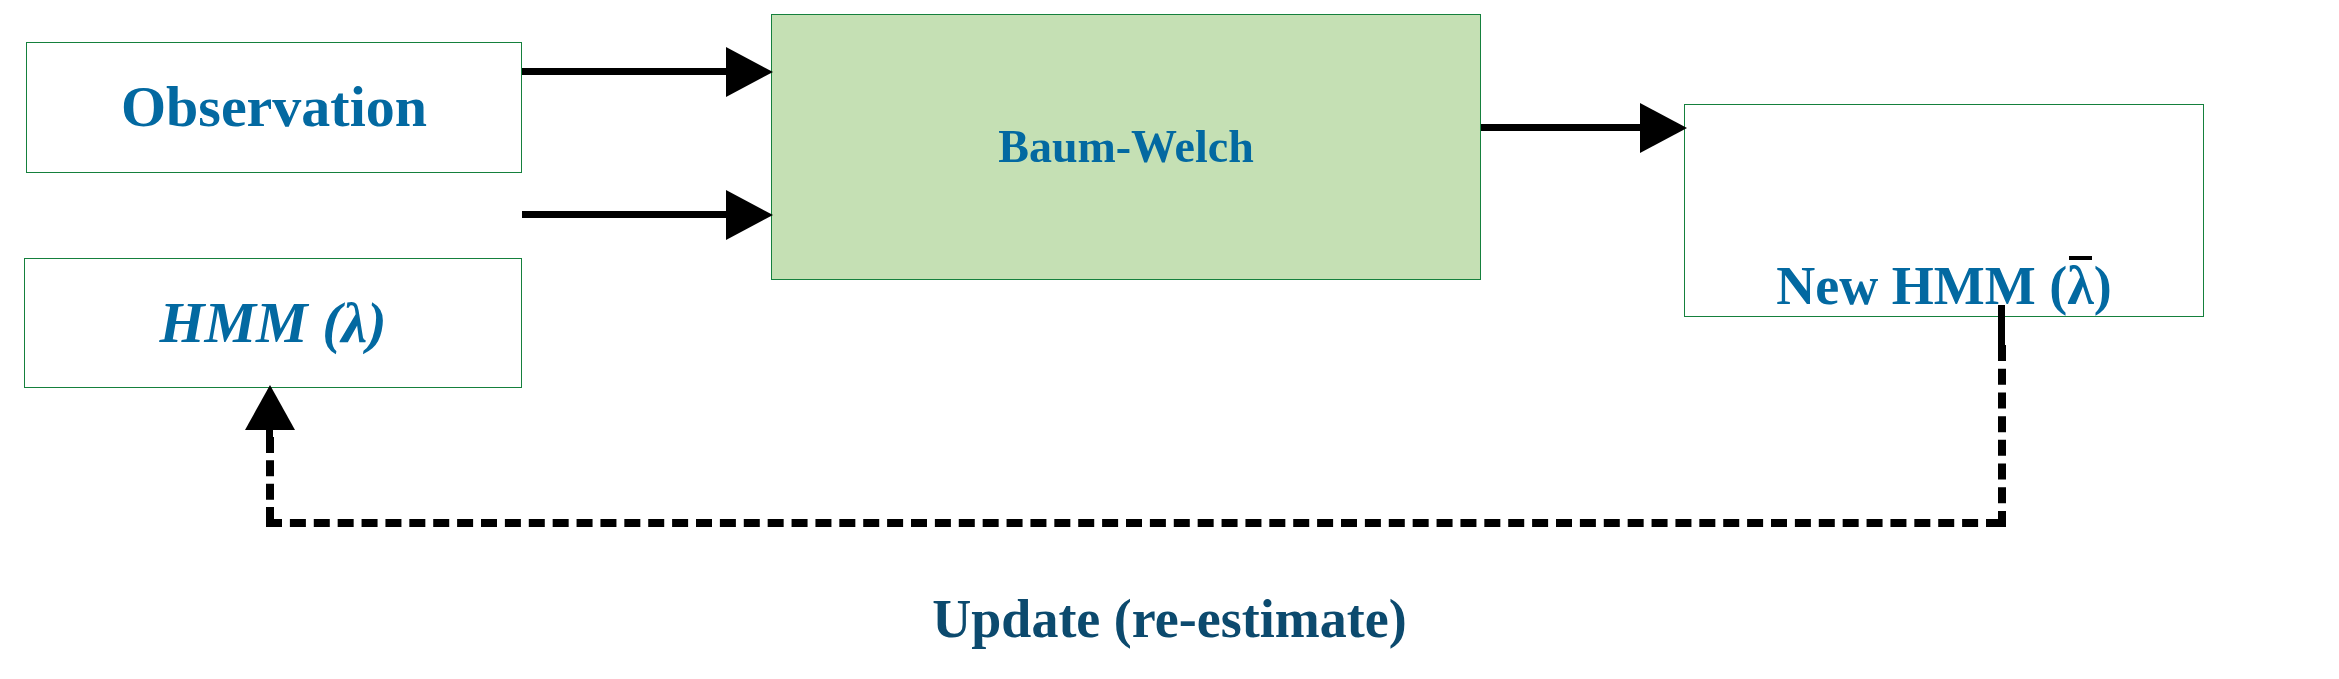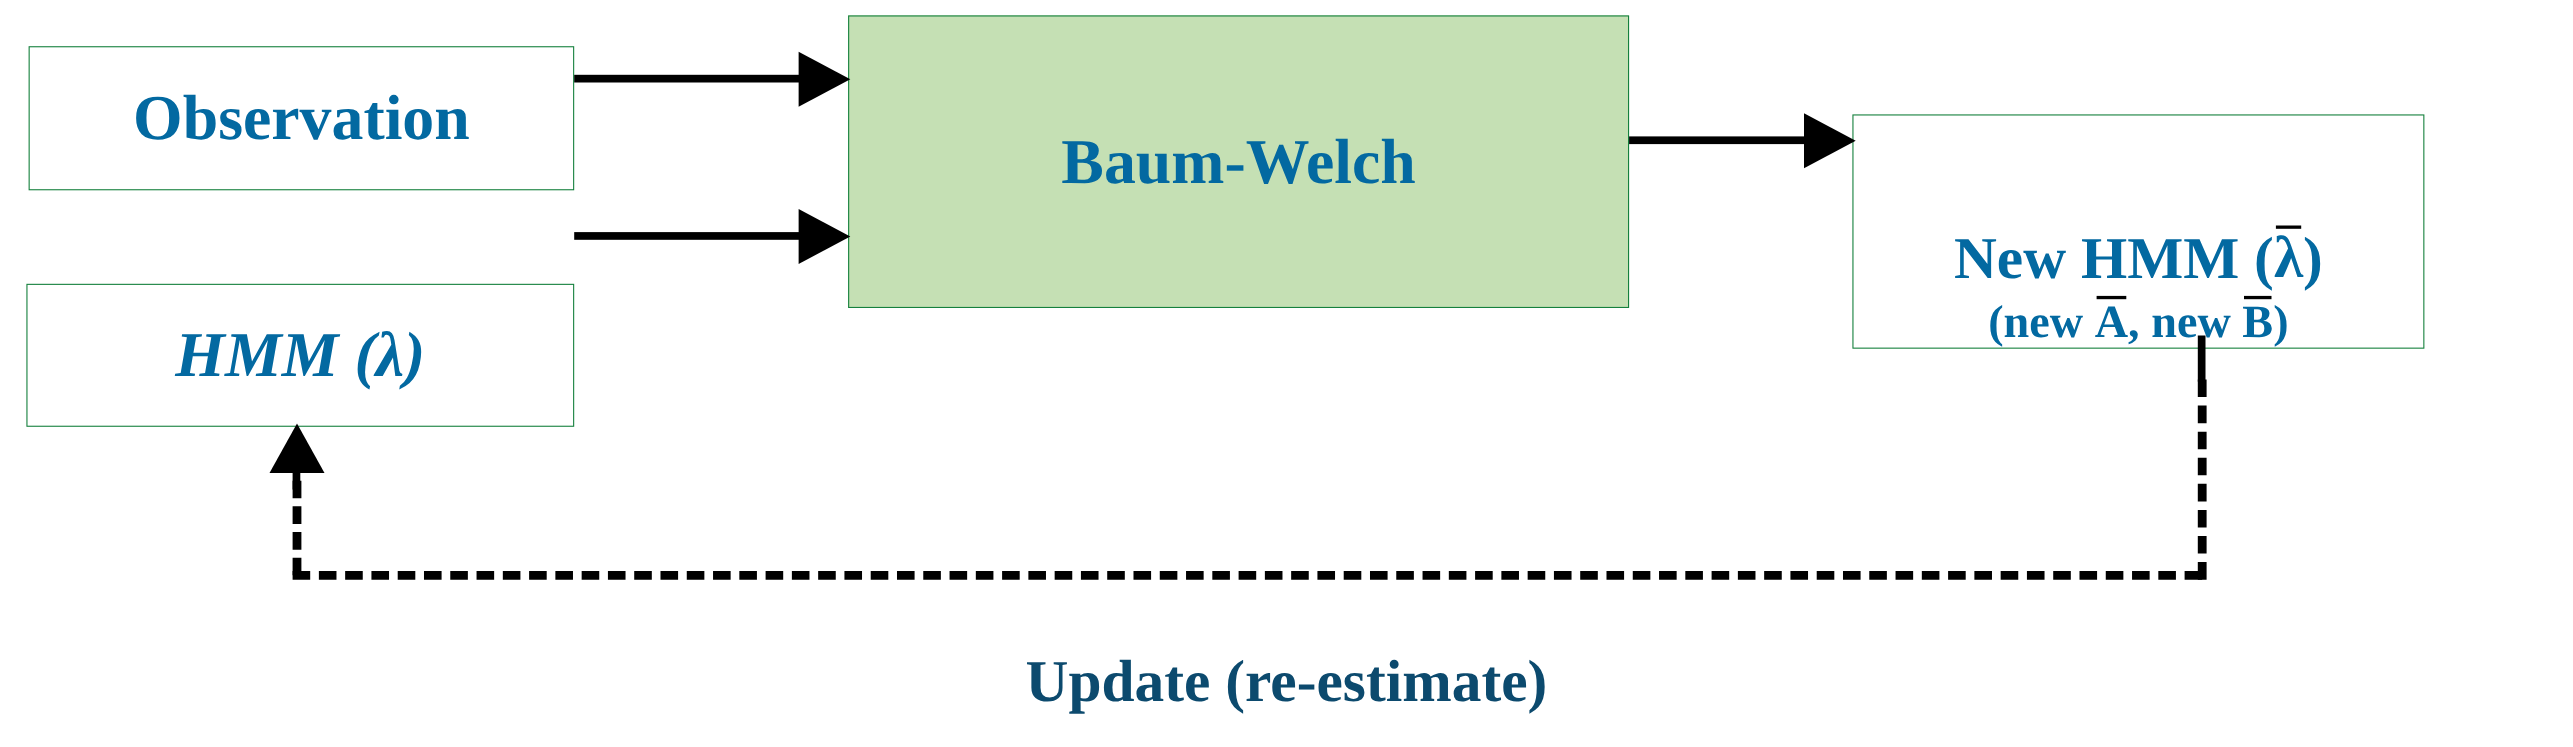--- a/index.html
+++ b/index.html
@@ -32,21 +32,21 @@
   #node-observation {
     left: 26px;  top: 42px;  width: 496px;  height: 131px;
     font-size: 58px;
   }
   #node-hmm {
     left: 24px;  top: 258px;  width: 498px;  height: 130px;
     font-size: 58px;
   }
   #node-baumwelch {
     left: 771px;  top: 14px;  width: 710px;  height: 266px;
-    font-size: 58px;
+    font-size: 46px;
     line-height: 1.22;
   }
   #node-newhmm {
     left: 1684px; top: 104px;  width: 520px;  height: 213px;
     font-size: 50px;
     line-height: 1.1;
     justify-content: flex-end;
   }
   #node-newhmm .line1 { font-size: 54px; }
   #node-newhmm .line2 { font-size: 42px; margin-top: 4px; }
@@ -125,21 +125,20 @@
   <div class="node" id="node-hmm" style="background: rgb(255, 255, 255); font-style: italic;">
     <span>HMM (λ)</span>
   </div>
 
   <div class="node" id="node-baumwelch" style="background: rgb(197, 224, 180);">
     <span>Baum-Welch</span>
   </div>
 
   <div class="node" id="node-newhmm" style="background: rgb(255, 255, 255);">
     <span class="line1"><span>New HMM (</span><span class="ovl">λ</span><span>)</span></span>
-    <span class="line2"><span>(new </span><span class="ovl">A</span><span>, new </span><span class="ovl">B</span><span>)</span></span>
   </div>
 
   <div class="hline" style="left:522px; top:68px; width:212px;"></div>
   <div class="arrow-right" style="left:726px; top:47px;"></div>
 
   <div class="hline" style="left:522px; top:211px; width:212px;"></div>
   <div class="arrow-right" style="left:726px; top:190px;"></div>
 
   <div class="hline" style="left:1481px; top:124px; width:166px;"></div>
   <div class="arrow-right" style="left:1640px; top:103px;"></div>

